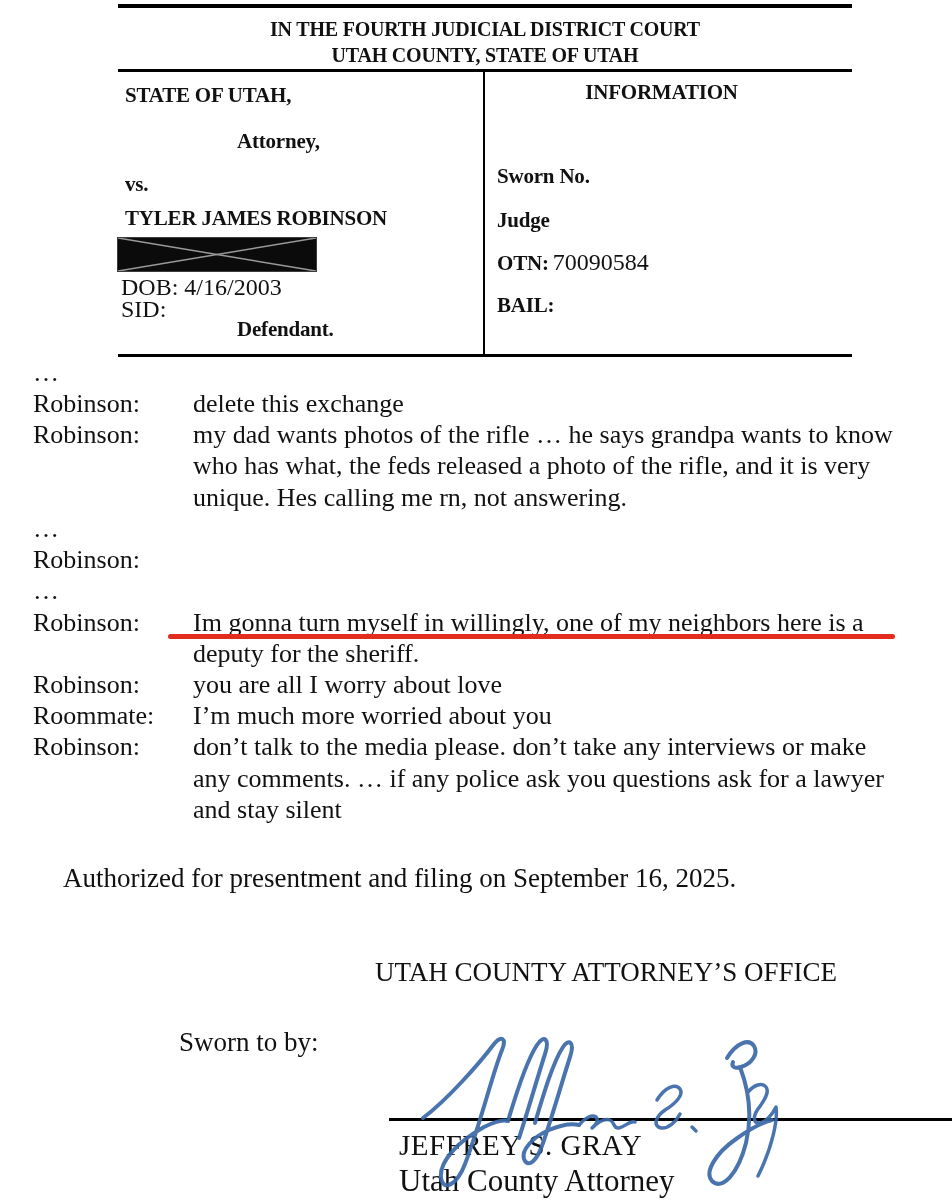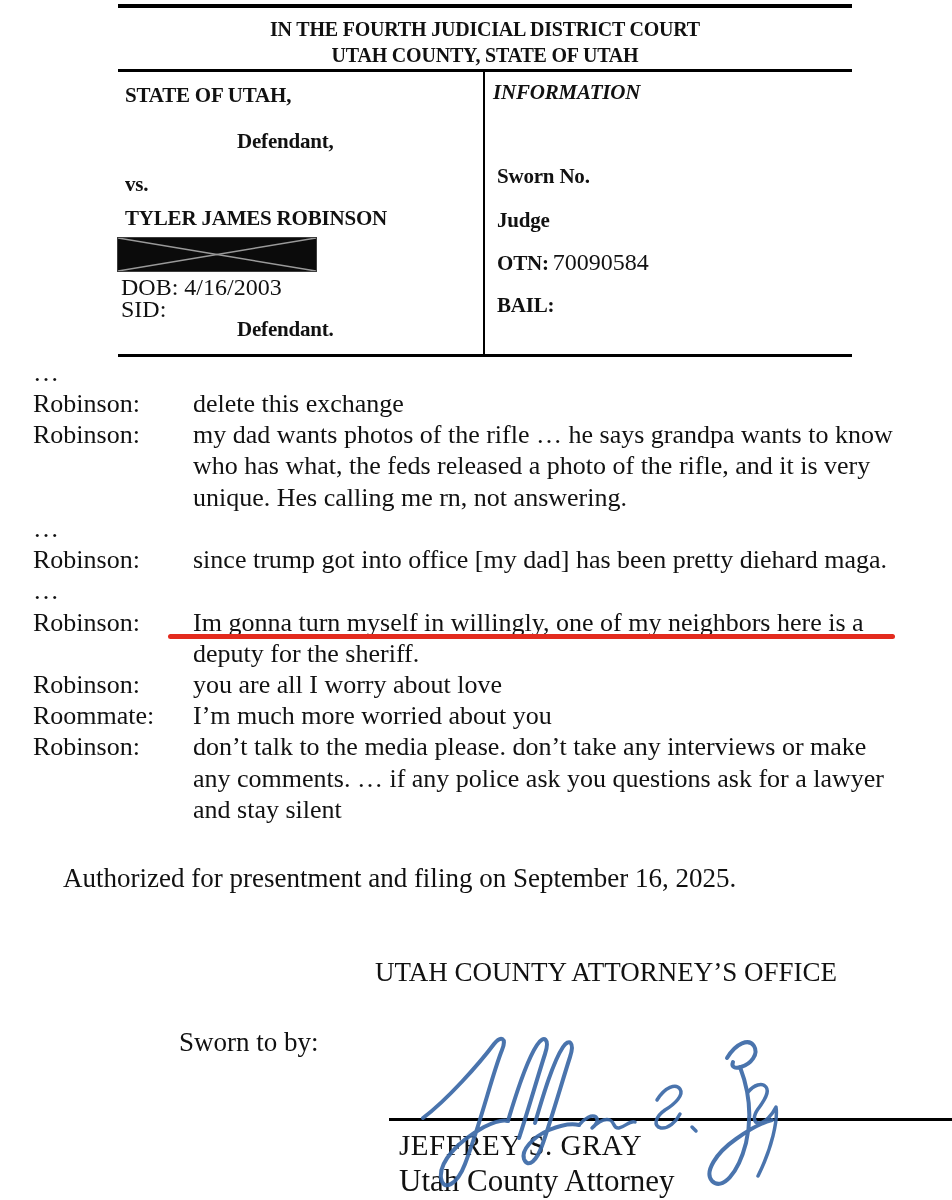--- a/index.html
+++ b/index.html
@@ -33,36 +33,36 @@
 
   <div class="rule" style="left:118px;top:4px;width:734px;height:4px;"></div>
   <div class="rule" style="left:118px;top:69px;width:734px;height:3px;"></div>
   <div class="rule" style="left:483px;top:72px;width:2px;height:282px;"></div>
   <div class="rule" style="left:118px;top:354px;width:734px;height:3px;"></div>
 
   <div class="abs title" style="left:118px;top:16px;width:734px;">IN THE FOURTH JUDICIAL DISTRICT COURT</div>
   <div class="abs title" style="left:118px;top:42px;width:734px;">UTAH COUNTY, STATE OF UTAH</div>
 
   <div class="abs cap" style="left:125px;top:83px;text-align:right;">STATE OF UTAH,</div>
-  <div class="abs cap" style="left:237px;top:129px;">Defendant,</div>
+  <div class="abs cap" style="left:237px;top:129px;">Attorney,</div>
   <div class="abs cap" style="left:125px;top:172px;">vs.</div>
   <div class="abs cap" style="left:125px;top:206px;">TYLER JAMES ROBINSON</div>
 
   <div class="xbox">
     <svg width="198" height="33" viewBox="0 0 198 33">
       <line x1="0" y1="0" x2="198" y2="33" stroke="#9a9a9a" stroke-width="1.5"></line>
       <line x1="0" y1="33" x2="198" y2="0" stroke="#9a9a9a" stroke-width="1.5"></line>
     </svg>
   </div>
 
   <div class="abs capreg" style="left:121px;top:274px;">DOB: 4/16/2003</div>
   <div class="abs capreg" style="left:121px;top:296px;">SID:</div>
   <div class="abs cap" style="left:237px;top:317px;">Defendant.</div>
 
-  <div class="abs cap" style="left:493px;top:80px;width:369px;text-align:left;font-style:italic;">INFORMATION</div>
+  <div class="abs cap" style="left:477px;top:80px;width:369px;text-align:center;">INFORMATION</div>
   <div class="abs cap" style="left:497px;top:164px;">Sworn No.</div>
   <div class="abs cap" style="left:497px;top:208px;">Judge</div>
   <div class="abs" style="left:497px;top:249px;"><span class="cap">OTN:</span>&nbsp;<span class="capreg">70090584</span></div>
   <div class="abs cap" style="left:497px;top:293px;">BAIL:</div>
 
   <div class="tline" style="top:357px;">
       <span class="solo">…</span>
     </div>
 
   <div class="tline" style="top:388px;">
@@ -80,21 +80,20 @@
   <div class="tline" style="top:482px;">
     <span class="msg">unique. Hes calling me rn, not answering.</span>
   </div>
 
   <div class="tline" style="top:513px;">
       <span class="solo">…</span>
     </div>
 
   <div class="tline" style="top:544px;">
     <span class="spk">Robinson:</span>
-    <span class="msg">since trump got into office [my dad] has been pretty diehard maga.</span>
   </div>
 
   <div class="tline" style="top:575px;">
       <span class="solo">…</span>
     </div>
 
   <div class="tline" style="top:607px;">
     <span class="spk">Robinson:</span>
     <span class="msg">Im gonna turn myself in willingly, one of my neighbors here is a</span>
   </div>

